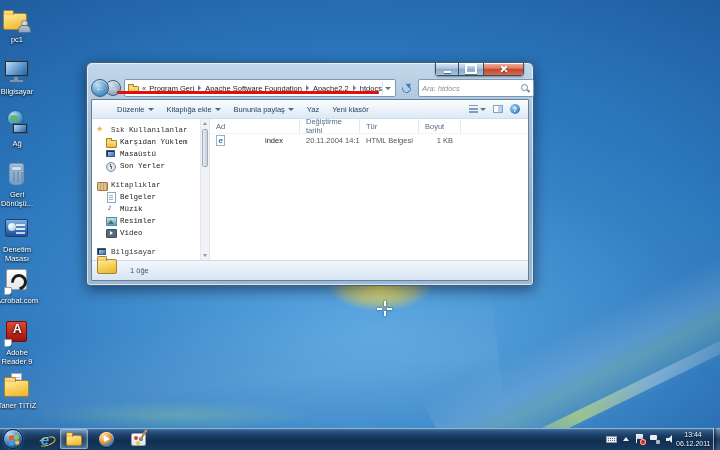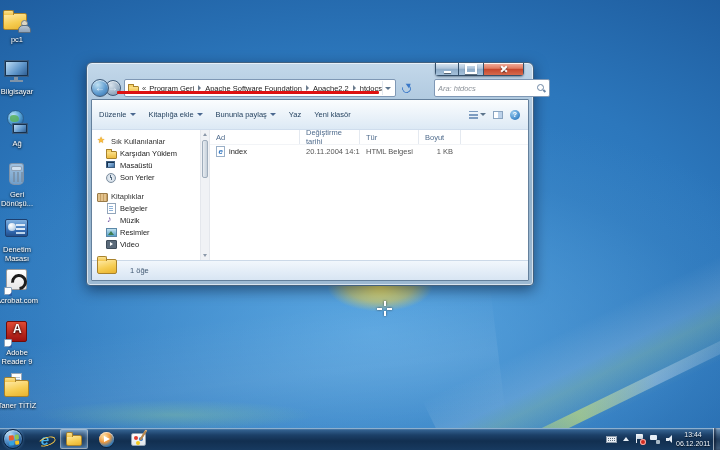--- a/index.html
+++ b/index.html
@@ -108,45 +108,45 @@
         margin:0 4px; flex:0 0 auto; }
   .crumb { cursor:default; }
   .prefix { margin:0 3px 0 2px; color:#444; }
   .addr-drop { width:11px; height:14px; display:flex; align-items:center; justify-content:center; border-left:1px solid #e2e8ef; }
   .darr { width:0; height:0; border-top:3px solid #5c748c; border-left:3px solid transparent; border-right:3px solid transparent; }
   .refresh { width:16px; height:16px; margin-left:2px; flex:0 0 auto; position:relative; border-radius:2px; }
   .refresh::before { content:""; position:absolute; left:4px; top:4px; width:7px; height:7px; border-radius:50%;
         border:1.5px solid #3a78c8; border-top-color:transparent; transform:rotate(-30deg); }
   .refresh::after { content:""; position:absolute; right:2px; top:3px; border-left:3px solid transparent;
         border-right:3px solid transparent; border-bottom:4px solid #3a78c8; transform:rotate(55deg); }
-  .searchbox { height:18px; flex:1; margin-left:20px; background:#fff; border:1px solid #7f98b5; border-radius:2px;
+  .searchbox { height:18px; flex:1; margin-left:4px; background:#fff; border:1px solid #7f98b5; border-radius:2px;
         display:flex; align-items:center; padding:0 3px; }
   .searchbox input { border:none; outline:none; flex:1; font-family:inherit; font-size:7.5px; font-style:italic;
         color:#8b9198; background:transparent; min-width:0; }
   .searchbox input::placeholder { color:#8b9198; opacity:1; }
   .mag { position:relative; width:10px; height:10px; flex:0 0 auto; }
   .mag::before { content:""; position:absolute; left:1px; top:1px; width:5px; height:5px; border-radius:50%; border:1.5px solid #6d86a4; }
   .mag::after { content:""; position:absolute; left:7px; top:7px; width:3px; height:1.5px; background:#6d86a4; transform:rotate(45deg); }
 
   .content { position:absolute; left:4px; right:4px; top:36px; bottom:4px; display:flex; flex-direction:column;
         background:#fff; border:1px solid #64809c; border-radius:1px; overflow:hidden; }
-  .toolbar { height:30px; flex:0 0 auto; display:flex; align-items:center; position:relative;
+  .toolbar { height:19px; flex:0 0 auto; display:flex; align-items:center; position:relative;
         background:linear-gradient(#fbfdfe,#eaf2f9 55%,#dce9f5); border-bottom:1px solid #cfdded;
-        font-size:7.5px; color:#1e3c5a; padding-left:7px; }
+        font-size:7.5px; color:#1e3c5a; padding-left:25px; }
   .tb-item { display:flex; align-items:center; margin-right:13px; cursor:default; }
   .tb-item .darr { margin-left:3px; border-top-color:#4a6890; }
   .tb-right { position:absolute; right:8px; top:0; height:100%; display:flex; align-items:center; gap:7px; }
   .views { display:flex; align-items:center; gap:2px; }
   .views .bars { width:9px; height:8px; background:repeating-linear-gradient(#7d9cc0 0 1.5px, transparent 1.5px 3.2px); }
   .ppane { width:10px; height:8px; border:1px solid #8aa4c0; background:linear-gradient(90deg,#fff 55%,#bcd2ea 55%); }
   .help { width:10px; height:10px; border-radius:50%; background:radial-gradient(circle at 35% 30%,#9fd0f2,#3c86c8 70%,#2a6aa6);
         color:#fff; font-size:7px; font-weight:bold; display:flex; align-items:center; justify-content:center; }
 
   .main { flex:1; display:flex; min-height:0; }
-  .sidebar { width:108px; flex:0 0 auto; padding:5px 0 0 5px; font-size:7.5px; color:#232323; overflow:hidden; }
+  .sidebar { width:108px; flex:0 0 auto; padding:5px 0 0 5px; font-size:7.5px; color:#232323; overflow:hidden;font-family:Liberation Mono, monospace; }
   .sb-section { margin-bottom:7px; }
   .sb-head, .sb-item { display:flex; align-items:center; height:12px; cursor:default; white-space:nowrap; }
   .sb-head { color:#333; }
   .sb-item { padding-left:9px; }
   .si { width:10px; height:10px; position:relative; flex:0 0 10px; margin-right:4px; }
   .si.star::before { content:"★"; position:absolute; left:0; top:-1px; font-size:9px; line-height:10px; color:#fbbc3c;
         text-shadow:0 0 1px #b97f14; }
   .si.mfold::before { content:""; position:absolute; left:0; top:3px; width:9px; height:6px;
         background:linear-gradient(#fbe08a,#edbc3f); border:1px solid #a8822c; border-radius:1px; }
   .si.mfold::after { content:""; position:absolute; left:0; top:1px; width:4px; height:2px; background:#f6d36b;
@@ -187,21 +187,21 @@
   .sb-thumb { position:absolute; left:1px; right:1px; top:10px; height:38px; border-radius:2px;
         background:linear-gradient(90deg,#e8edf2,#c6d0da); border:1px solid #9fadbc; }
 
   .filepane { flex:1; display:flex; flex-direction:column; min-width:0; }
   .fheader { height:15px; flex:0 0 auto; display:flex; align-items:center; font-size:7.5px; color:#4f6b8c;
         border-bottom:1px solid #f2f4f7; }
   .fh { height:100%; display:flex; align-items:center; padding-left:6px; border-right:1px solid #e4e9f0; cursor:default; }
   .fh.c0 { width:90px; } .fh.c1 { width:60px; } .fh.c2 { width:59px; } .fh.c3 { width:42px; }
   .frows { flex:1; }
   .frow { height:13px; display:flex; align-items:center; font-size:7.5px; color:#333; cursor:default; }
-  .fc { padding-left:6px; white-space:nowrap; overflow:hidden; }
+  .fc { padding-left:6px; white-space:nowrap; overflow:hidden;gap:36px; }
   .fc.c0 { width:90px; display:flex; align-items:center; color:#1d1d1d; }
   .fc.c1 { width:60px; color:#555; } .fc.c2 { width:59px; color:#555; }
   .fc.c3 { width:42px; color:#555; text-align:right; padding-right:8px; padding-left:0; }
   .fico { width:9px; height:11px; background:#fff; border:1px solid #9ab0c8; position:relative; margin-right:4px; flex:0 0 auto; }
   .fico::before { content:"e"; position:absolute; left:1.5px; top:-0.5px; font-size:8px; font-weight:bold; font-style:italic; color:#2f74c0; }
 
   .statusbar { height:20px; flex:0 0 auto; position:relative; display:flex; align-items:center;
         background:linear-gradient(#f2f7fc,#e2ecf7 60%,#d8e5f3); border-top:1px solid #ccd9e8;
         font-size:7.5px; color:#3f5771; }
   .statusbar .fold { left:5px; top:-2px; width:20px; height:15px; position:absolute; }

